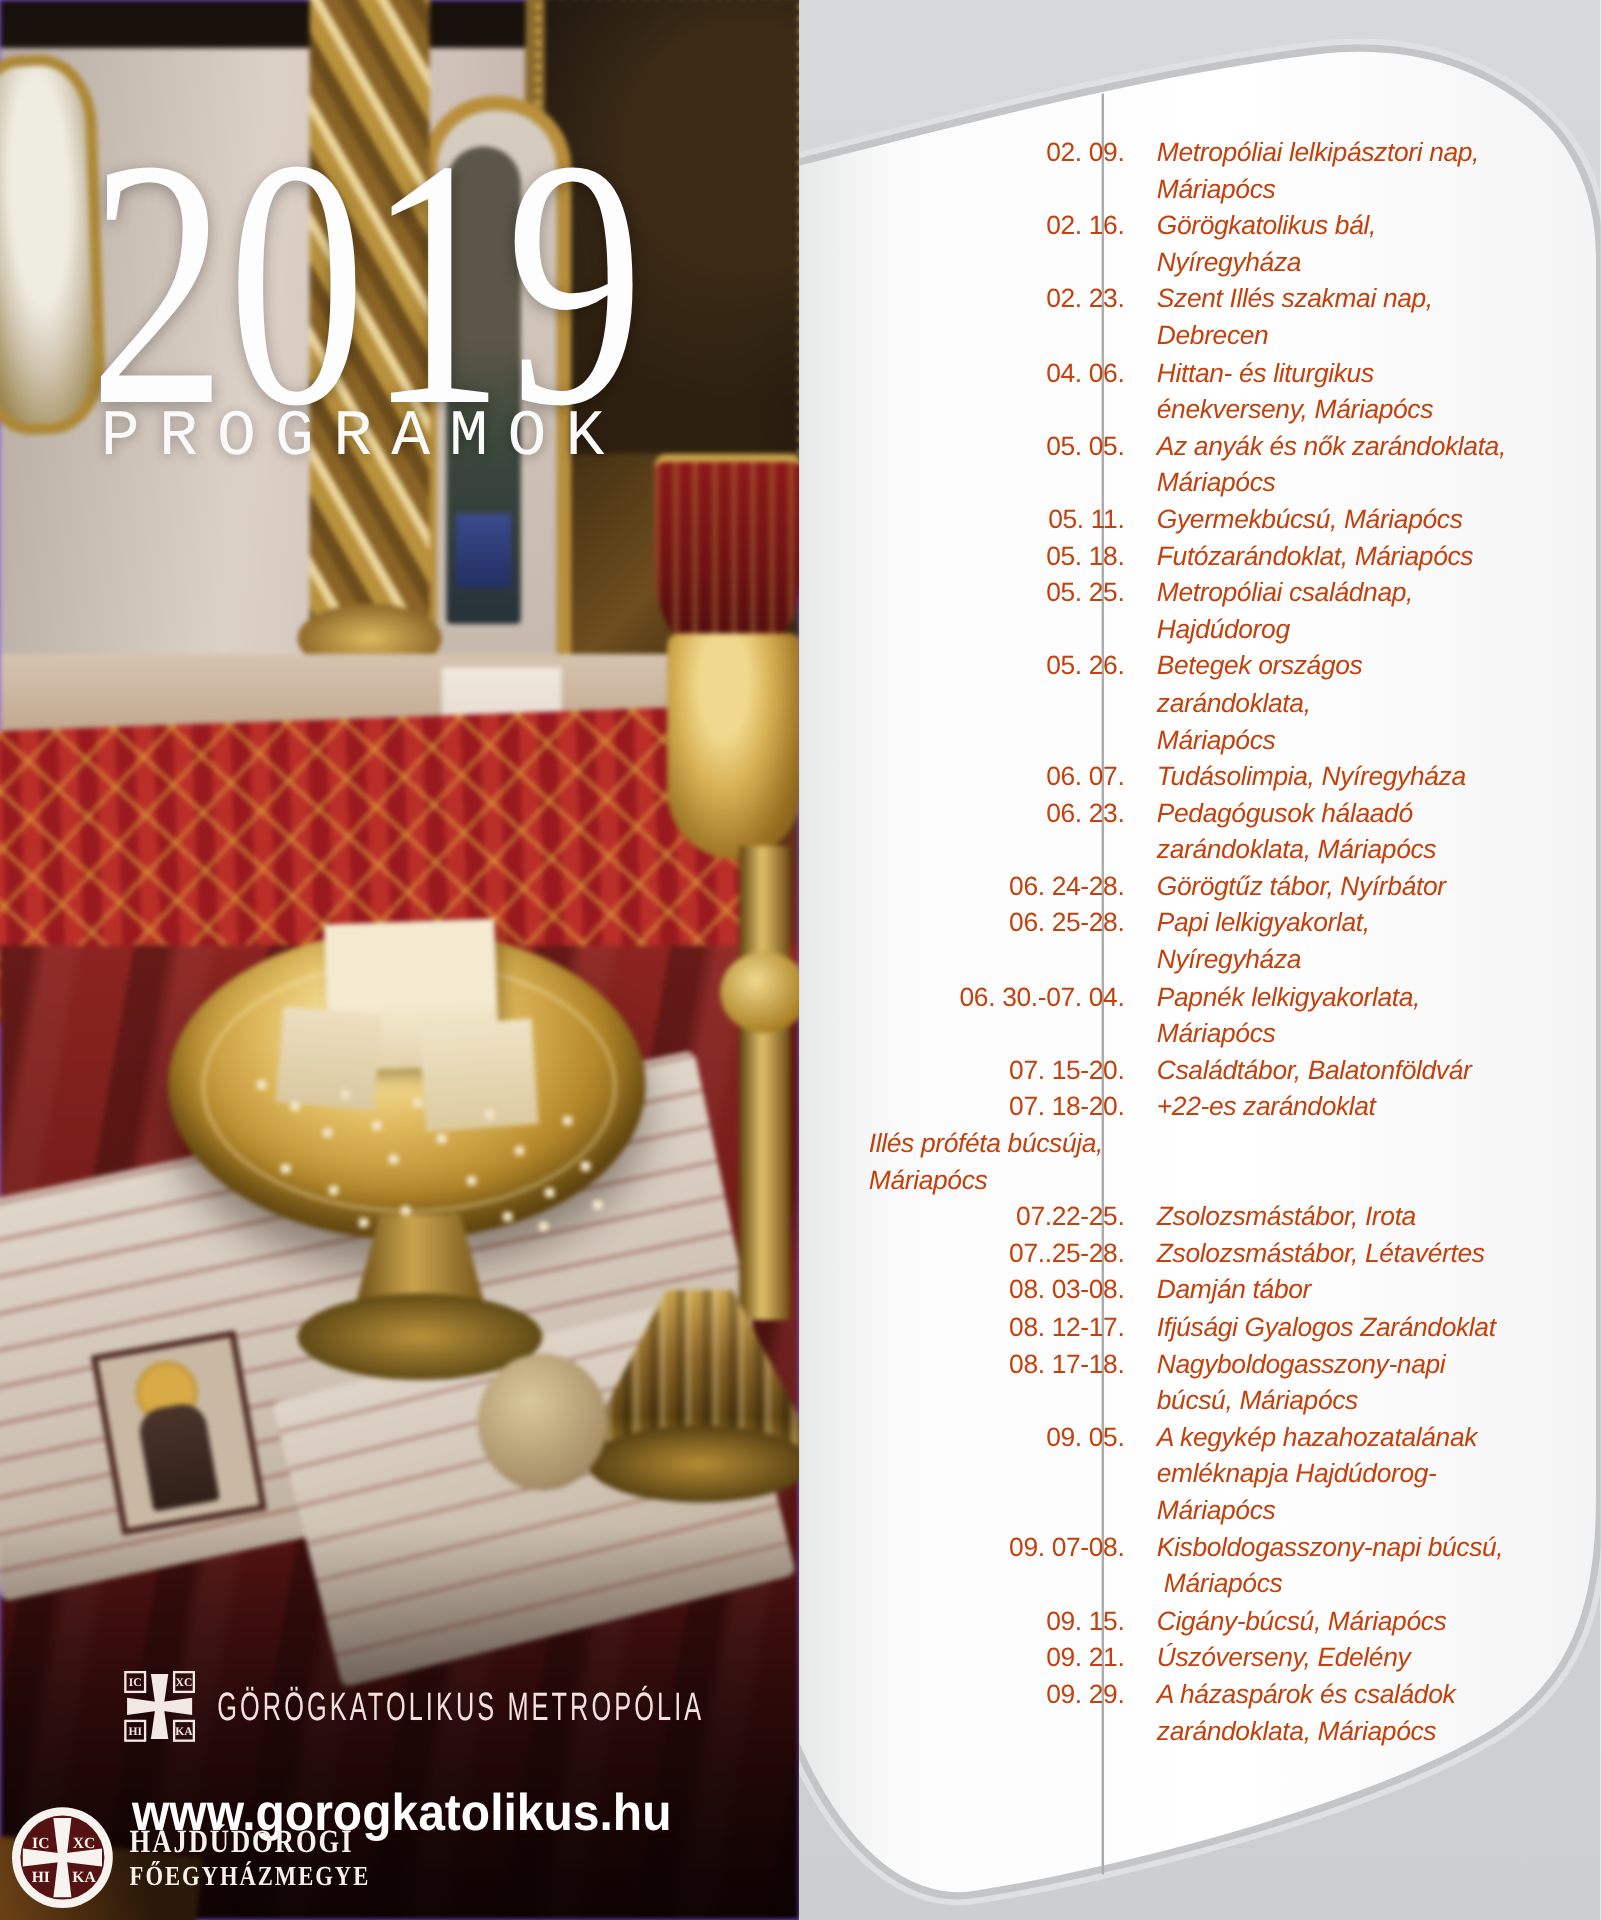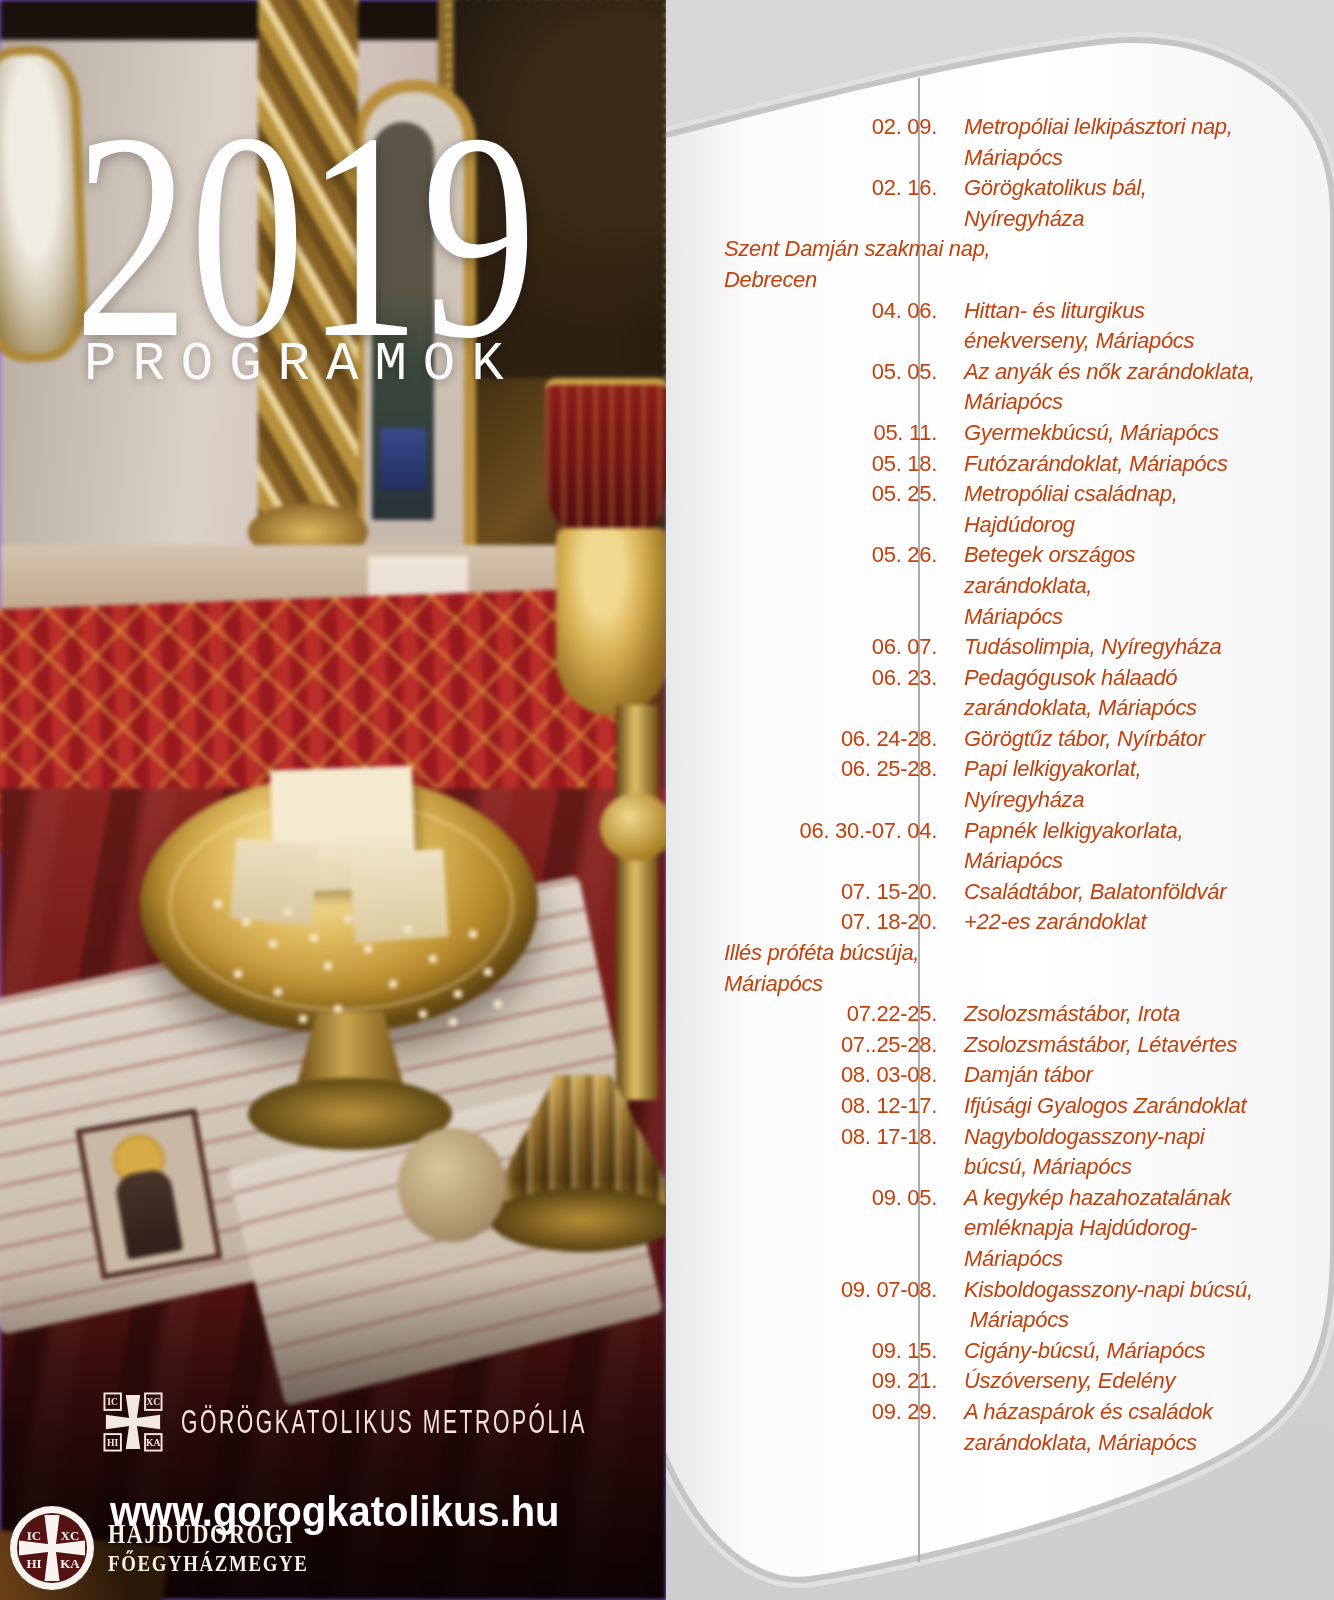--- a/index.html
+++ b/index.html
@@ -220,21 +220,22 @@
   <div id="events">
       <div class="row">
         <div class="date">02. 09.</div>
         <div class="desc"><div>Metropóliai lelkipásztori nap,</div><div>Máriapócs</div></div>
       </div>
       <div class="row">
         <div class="date">02. 16.</div>
         <div class="desc"><div>Görögkatolikus bál,</div><div>Nyíregyháza</div></div>
       </div>
       <div class="row">
-        <div class="desc"><div>Szent Damján szakmai nap,</div><div>Debrecen</div></div>
+        <div class="date">02. 23.</div>
+        <div class="desc"><div>Szent Illés szakmai nap,</div><div>Debrecen</div></div>
       </div>
       <div class="row">
         <div class="date">04. 06.</div>
         <div class="desc"><div>Hittan- és liturgikus</div><div>énekverseny, Máriapócs</div></div>
       </div>
       <div class="row">
         <div class="date">05. 05.</div>
         <div class="desc"><div>Az anyák és nők zarándoklata,</div><div>Máriapócs</div></div>
       </div>
       <div class="row">

